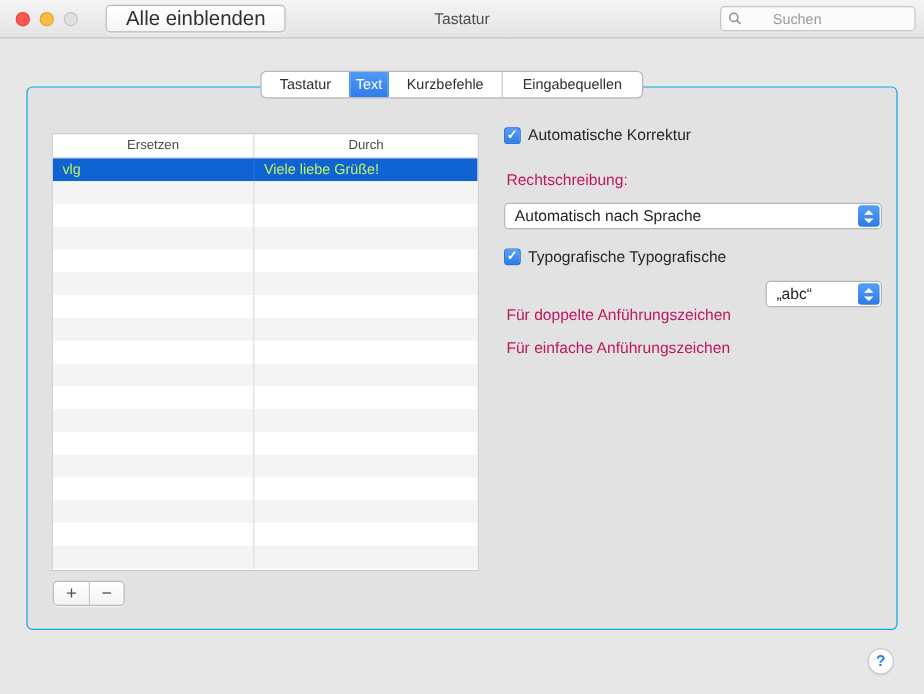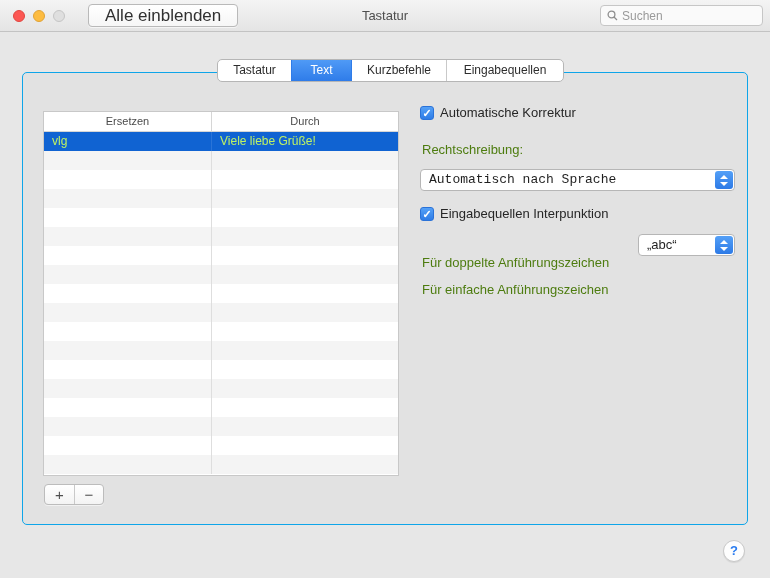--- a/index.html
+++ b/index.html
@@ -16,33 +16,33 @@
   .light.yellow { background:#fdbc40; border:1px solid #e0a336; }
   .light.gray { background:#dfdfdf; border:1px solid #c5c5c5; }
   .backbtn { position:absolute; left:88px; top:4px; height:23px; padding:0 16px;
     background:linear-gradient(#ffffff,#f6f6f6); border:1px solid #b9b9b9; border-radius:4px;
     font-size:17px; color:#303030; line-height:21px; text-align:center;
     box-shadow:0 1px 0 rgba(255,255,255,.6); }
   .wintitle { position:absolute; left:0; right:0; top:0; height:32px; line-height:32px;
     text-align:center; font-size:13px; color:#4e4e4e; }
   .search { position:absolute; right:7px; top:5px; width:163px; height:21px;
     background:#fafafa; border:1px solid #c6c6c6; border-radius:4px;
-    display:flex; align-items:center; padding:0 6px; }
+    display:flex; align-items:center; padding:0 6px;gap:22px; }
   .search svg { flex:0 0 auto; margin-right:4px; }
   .search .ph { font-size:12px; color:#9a9a9a; }
 
   
   .tabs { position:absolute; left:217px; top:59px; height:23px; display:flex;
     background:#ffffff; border:1px solid #b6b6b6; border-radius:5px; overflow:hidden; z-index:5; }
   .tab { height:100%; line-height:21px; text-align:center; font-size:12px; color:#2d2d2d;
     border-left:1px solid #c9c9c9; }
   .tab:first-child { border-left:none; }
   .tab.sel { background:linear-gradient(#4f9af6,#2f7ce9); color:#ffffff; border-left-color:#2f7ce9; }
   .tab.sel + .tab { border-left-color:#2f7ce9; }
-  .tab.t0 { width:73px; } .tab.t1 { width:60px; } .tab.t2 { width:95px; } .tab.t3 { width:117px; }
+  .tab.t0 { width:73px; } .tab.t1 { width:32px; } .tab.t2 { width:95px; } .tab.t3 { width:117px; }
 
   
   .panel { position:absolute; left:22px; top:72px; width:726px; height:453px;
     background:#e2e2e2; border:1px solid #0ea5e9; border-radius:5px; }
 
   
   .rtable { position:absolute; left:20px; top:38px; width:356px; height:365px;
     background:#ffffff; border:1px solid #c8c8c8; overflow:hidden; }
   .thead { display:flex; height:20px; border-bottom:1px solid #d6d6d6; background:#ffffff; }
   .th { font-size:11px; color:#4a4a4a; text-align:center; line-height:19px; }
@@ -64,21 +64,21 @@
     overflow:hidden; box-shadow:0 1px 0 rgba(255,255,255,.5); }
   .arbtn { width:29px; text-align:center; font-size:15px; line-height:19px; color:#4f4f4f; }
   .arbtn + .arbtn { border-left:1px solid #c9c9c9; }
 
   
   .chkrow { position:absolute; display:flex; align-items:center; }
   .chk { width:14px; height:14px; border-radius:3px; margin-right:6px;
     background:linear-gradient(#55a1f7,#2e7ce6); border:1px solid #2a72d8;
     color:#ffffff; font-size:11px; line-height:13px; text-align:center; font-weight:bold; }
   .chklabel { font-size:13px; color:#262626; }
-  .optlabel { position:absolute; font-size:13px; color:#4d7c0f; }
+  .optlabel { position:absolute; font-size:13px; color:#be185d; }
   .select { position:absolute; height:22px; background:#ffffff; border:1px solid #b6b6b6;
     border-radius:4px; font-size:13px; color:#1f1f1f; line-height:20px; padding-left:8px; }
   .stepper { position:absolute; right:1px; top:1px; bottom:1px; width:18px; border-radius:3px;
     background:linear-gradient(#54a0f7,#2d7ae6); display:flex; flex-direction:column;
     align-items:center; justify-content:center; gap:3px; }
   .tri-up { width:0; height:0; border-left:4px solid transparent; border-right:4px solid transparent;
     border-bottom:4px solid #ffffff; }
   .tri-down { width:0; height:0; border-left:4px solid transparent; border-right:4px solid transparent;
     border-top:4px solid #ffffff; }
 
@@ -203,31 +203,31 @@
       <div class="arbtn">+</div>
       <div class="arbtn">−</div>
     </div>
 
     <div class="chkrow" style="left:397px; top:32px;">
       <div class="chk">✓</div>
       <div class="chklabel">Automatische Korrektur</div>
     </div>
 
     <div class="optlabel" style="left:399px; top:69px;">Rechtschreibung:</div>
-    <div class="select" style="left:397px; top:96px; width:315px;font-family:Liberation Mono, monospace;">
+    <div class="select" style="left:397px; top:96px; width:315px;">
       <span>Automatisch nach Sprache</span>
       <div class="stepper">
         <div class="tri-up"></div>
           <div class="tri-down"></div>
       </div>
     </div>
 
     <div class="chkrow" style="left:397px; top:133px;">
       <div class="chk">✓</div>
-      <div class="chklabel">Eingabequellen Interpunktion</div>
+      <div class="chklabel">Typografische Typografische</div>
     </div>
 
     <div class="optlabel" style="left:399px; top:182px;">Für doppelte Anführungszeichen</div>
     <div class="select" style="left:615px; top:161px; width:97px;">
       <span>„abc“</span>
       <div class="stepper">
         <div class="tri-up"></div>
           <div class="tri-down"></div>
       </div>
     </div>

